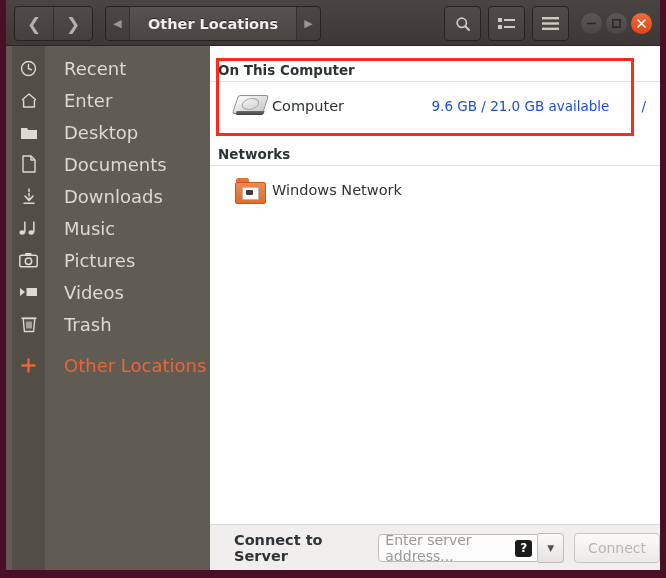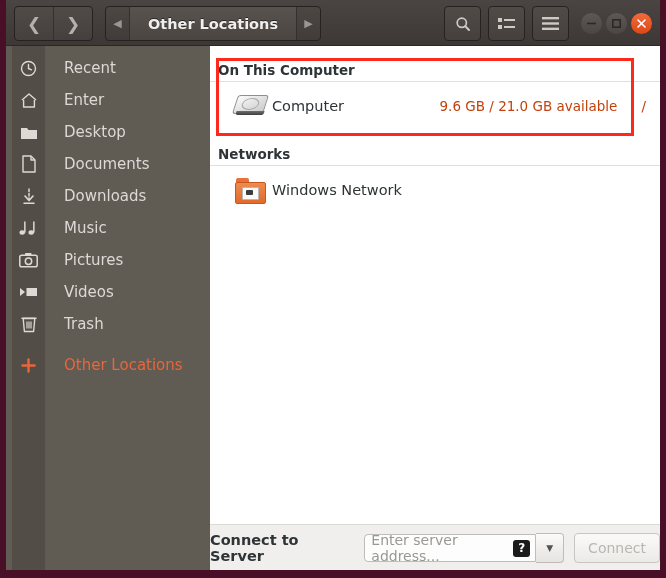--- a/index.html
+++ b/index.html
@@ -67,21 +67,21 @@
   
   .sidebar{
     position:absolute;left:0;top:46px;width:204px;bottom:0;
     background:#605c54;
   }
   .sidebar-strip{
     position:absolute;left:6px;top:0;width:33px;bottom:0;background:#524e47;
   }
   .side-item{
     position:relative;height:32px;display:flex;align-items:center;
-    color:#ddd9d4;font-size:15px;
+    color:#ddd9d4;font-size:18px;
   }
   .side-item .ico{
     position:absolute;left:6px;width:33px;height:32px;
     display:flex;align-items:center;justify-content:center;color:#ddd9d4;
   }
   .side-item .lbl{margin-left:58px;}
   .side-item.accent .lbl,.side-item.accent .ico{color:#e8663a;}
 
   
   .content{
@@ -92,22 +92,22 @@
     font-size:13.5px;font-weight:bold;color:#2e3436;
     background:#ffffff;
   }
   .sep{height:1px;background:#e2e0de;}
   .row{
     height:48px;display:flex;align-items:center;padding-left:18px;
   }
   .row .rico{width:44px;display:flex;align-items:center;justify-content:center;}
   .row .rname{font-size:14.5px;color:#2e3436;}
   .row .rinfo{
-    margin-left:auto;margin-right:14px;display:flex;align-items:center;gap:24px;
-    font-size:13.5px;color:#c2410c;
+    margin-left:auto;margin-right:14px;display:flex;align-items:center;gap:32px;
+    font-size:13.5px;color:#1d4ed8;
   }
 
   
   .hd{position:relative;width:30px;height:24px;}
   .hd .body{
     position:absolute;left:0;top:1px;width:29px;height:17px;
     background:linear-gradient(145deg,#fbfbfb,#c9c9c9);
     border:1px solid #8f8f8f;border-radius:3px;
     transform:skewX(-18deg);
   }
@@ -143,21 +143,21 @@
 
   
   .annot{
     position:absolute;border:3px solid #fc2a1c;pointer-events:none;
   }
 
   
   .connbar{
     position:absolute;left:204px;right:0;bottom:0;height:46px;
     background:#f0efee;border-top:1px solid #dcdad7;
-    display:flex;align-items:center;padding-left:0;box-sizing:border-box;
+    display:flex;align-items:center;padding-left:24px;box-sizing:border-box;
   }
   .conn-label{font-size:14.5px;font-weight:bold;color:#2e3436;}
   .conn-entry{
     margin-left:22px;width:190px;height:28px;
     background:#fdfdfd;border:1px solid #c0bcb8;border-radius:4px 0 0 4px;
     display:flex;align-items:center;padding:0 6px;box-sizing:border-box;
     font-size:14px;color:#9a9894;position:relative;
   }
   .entry-help{
     position:absolute;right:5px;top:5px;width:17px;height:17px;

